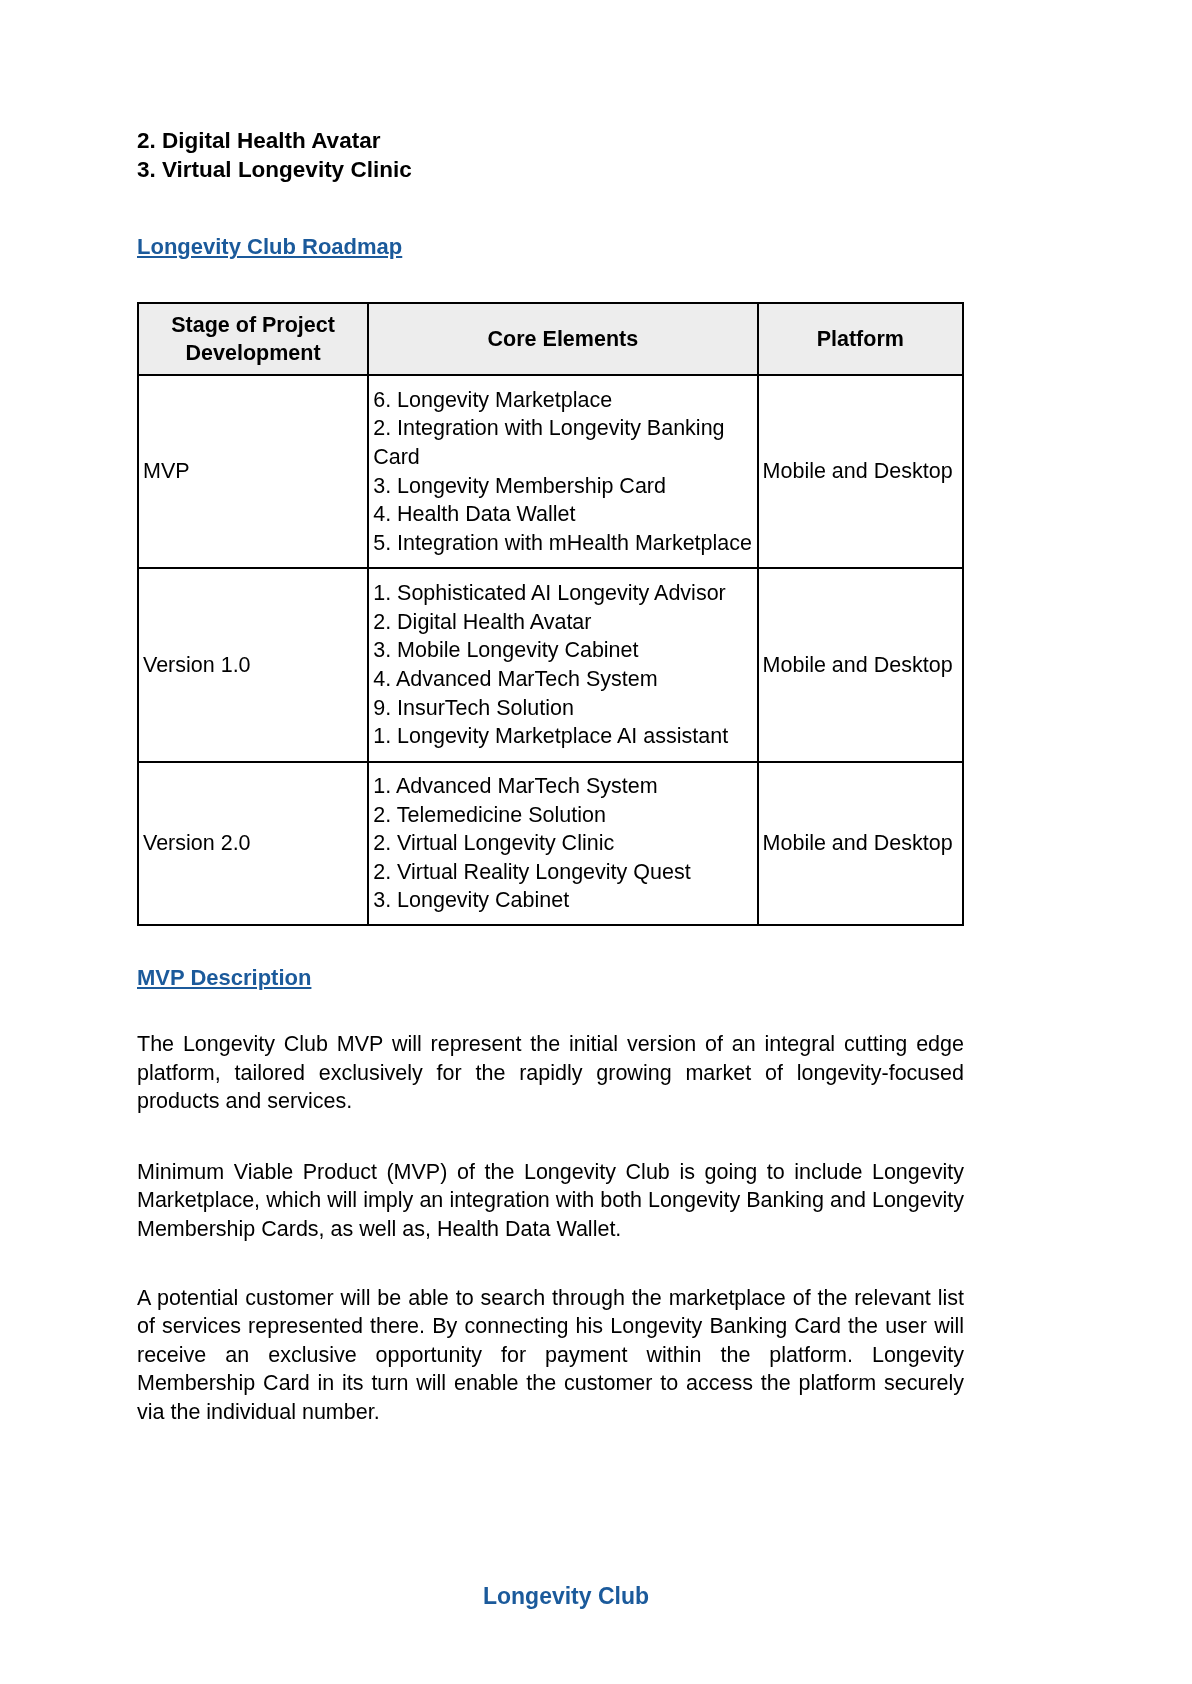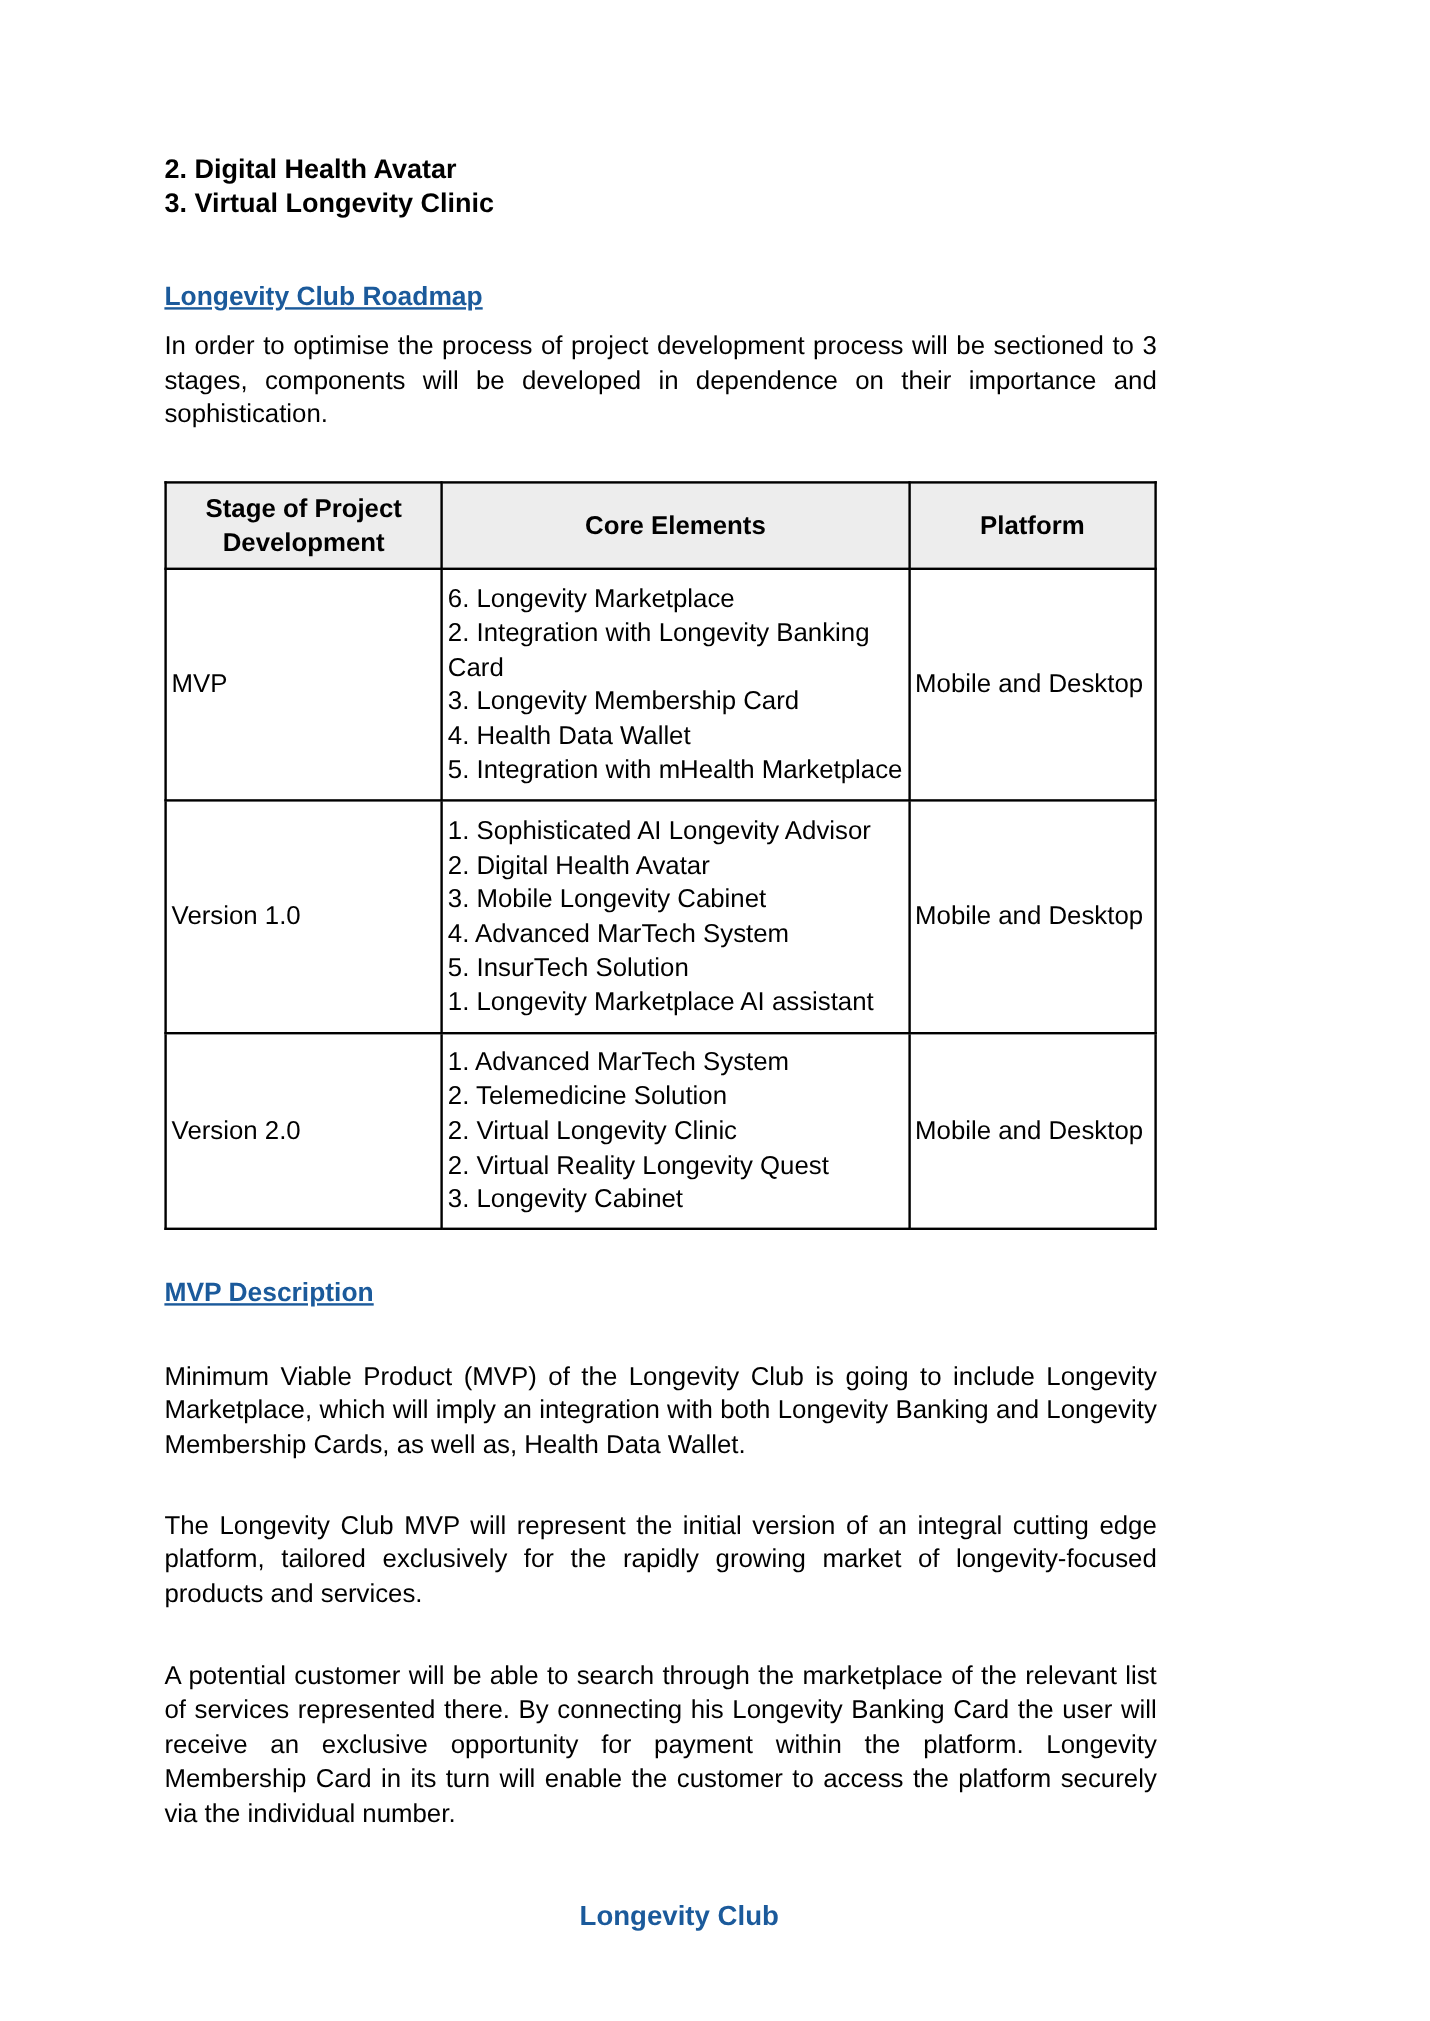--- a/index.html
+++ b/index.html
@@ -94,21 +94,20 @@
 
 <div class="page">
 
   <div class="top-list">
     <div>2. Digital Health Avatar</div>
     <div>3. Virtual Longevity Clinic</div>
   </div>
 
   <div class="blue-heading h-roadmap">Longevity Club Roadmap</div>
 
-  <p class="body-par par-intro">In order to optimise the process of project development process will be sectioned to 3 stages, components will be developed in dependence on their importance and sophistication.</p>
 
   <table class="roadmap">
     <colgroup>
         <col class="c1">
         <col class="c2">
         <col class="c3">
       </colgroup>
     <thead>
       <tr>
         <th>Stage of Project Development</th>
@@ -128,40 +127,40 @@
           </td>
           <td class="platform-cell">Mobile and Desktop</td>
         </tr>
         <tr class="r-v1">
           <td class="stage-cell">Version 1.0</td>
           <td class="core-cell">
             <div class="core-item">1. Sophisticated AI Longevity Advisor</div>
             <div class="core-item">2. Digital Health Avatar</div>
             <div class="core-item">3. Mobile Longevity Cabinet</div>
             <div class="core-item">4. Advanced MarTech System</div>
-            <div class="core-item">5. InsurTech Solution</div>
+            <div class="core-item">9. InsurTech Solution</div>
             <div class="core-item">1. Longevity Marketplace AI assistant</div>
           </td>
           <td class="platform-cell">Mobile and Desktop</td>
         </tr>
         <tr class="r-v2">
           <td class="stage-cell">Version 2.0</td>
           <td class="core-cell">
             <div class="core-item">1. Advanced MarTech System</div>
             <div class="core-item">2. Telemedicine Solution</div>
             <div class="core-item">2. Virtual Longevity Clinic</div>
             <div class="core-item">2. Virtual Reality Longevity Quest</div>
             <div class="core-item">3. Longevity Cabinet</div>
           </td>
           <td class="platform-cell">Mobile and Desktop</td>
         </tr>
       </tbody>
   </table>
 
   <div class="blue-heading h-mvp">MVP Description</div>
 
+  <p class="body-par par-2">The Longevity Club MVP will represent the initial version of an integral cutting edge platform, tailored exclusively for the rapidly growing market of longevity-focused products and services.</p>
   <p class="body-par par-1">Minimum Viable Product (MVP) of the Longevity Club is going to include Longevity Marketplace, which will imply an integration with both Longevity Banking and Longevity Membership Cards, as well as, Health Data Wallet.</p>
-  <p class="body-par par-2">The Longevity Club MVP will represent the initial version of an integral cutting edge platform, tailored exclusively for the rapidly growing market of longevity-focused products and services.</p>
   <p class="body-par par-3">A potential customer will be able to search through the marketplace of the relevant list of services represented there. By connecting his Longevity Banking Card the user will receive an exclusive opportunity for payment within the platform. Longevity Membership Card in its turn will enable the customer to access the platform securely via the individual number.</p>
 
   <div class="footer">Longevity Club</div>
 
 </div>
 
 </body></html>

